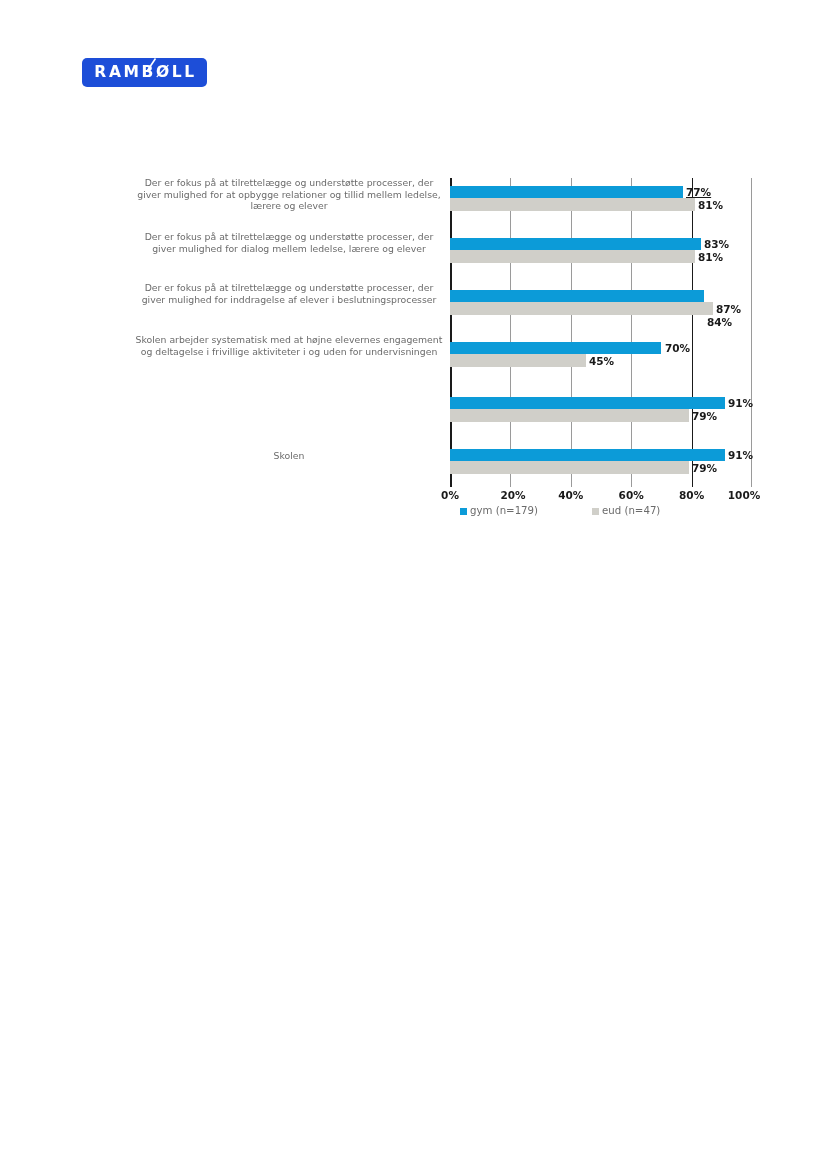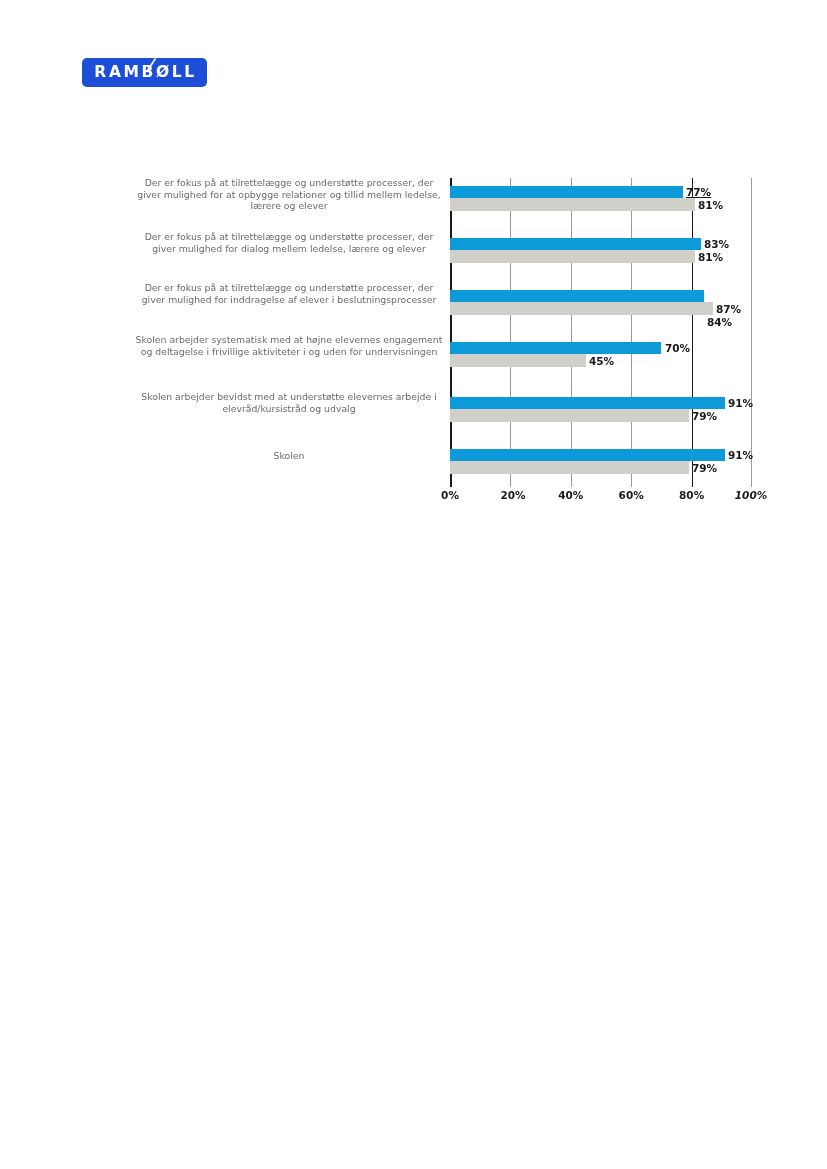--- a/index.html
+++ b/index.html
@@ -203,21 +203,20 @@
     </svg>
   </div>
 
   <div id="chart">
 
     <div id="catlabels">
       <div class="catlabel" style="top:-1px;">Der er fokus på at tilrettelægge og understøtte processer, der giver mulighed for at opbygge relationer og tillid mellem ledelse, lærere og elever</div>
       <div class="catlabel" style="top:53px;">Der er fokus på at tilrettelægge og understøtte processer, der giver mulighed for dialog mellem ledelse, lærere og elever</div>
       <div class="catlabel" style="top:104px;">Der er fokus på at tilrettelægge og understøtte processer, der giver mulighed for inddragelse af elever i beslutningsprocesser</div>
       <div class="catlabel" style="top:156px;">Skolen arbejder systematisk med at højne elevernes engagement og deltagelse i frivillige aktiviteter i og uden for undervisningen</div>
-      <div class="catlabel" style="top:213px;">Skolen arbejder bevidst med at understøtte elevernes arbejde i elevråd/kursistråd og udvalg</div>
       <div class="catlabel" style="top:272px;">Skolen</div>
     </div>
 
     <div id="plot">
 
       <div class="gridline" style="left:60.4px;"></div>
       <div class="gridline" style="left:120.8px;"></div>
       <div class="gridline" style="left:181.2px;"></div>
       <div class="gridline strong" style="left:241.6px;"></div>
       <div class="gridline" style="left:301px;"></div>
@@ -265,18 +264,28 @@
         <div class="vlabel eud" style="left:242px;">79%</div>
       </div>
     </div>
 
     <div id="ticks">
       <div class="tick" style="left:0px;">0%</div>
       <div class="tick" style="left:63px;">20%</div>
       <div class="tick" style="left:120.8px;">40%</div>
       <div class="tick" style="left:181.2px;">60%</div>
       <div class="tick" style="left:241.6px;">80%</div>
-      <div class="tick" style="left:301px;font-style:italic;">100%</div>
-    </div>
-
+      <div class="tick" style="left:294px;">100%</div>
+    </div>
+
+    <div id="legend">
+      <div class="legend-entry" style="left:10px;">
+        <span class="legend-swatch" style="background:#0C9BD8;"></span>
+        <span class="legend-text">gym (n=179)</span>
+      </div>
+      <div class="legend-entry" style="left:142px;">
+        <span class="legend-swatch" style="background:#D0CFC9;"></span>
+        <span class="legend-text">eud (n=47)</span>
+      </div>
+    </div>
 
   </div>
 </div>
 
 </body></html>

